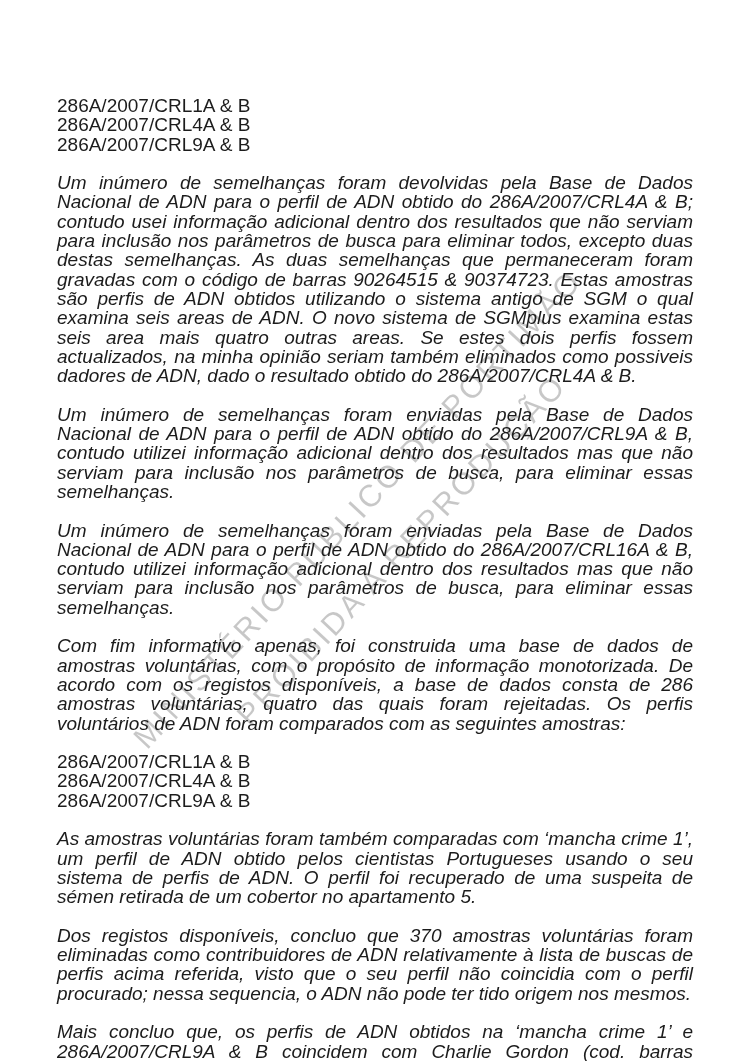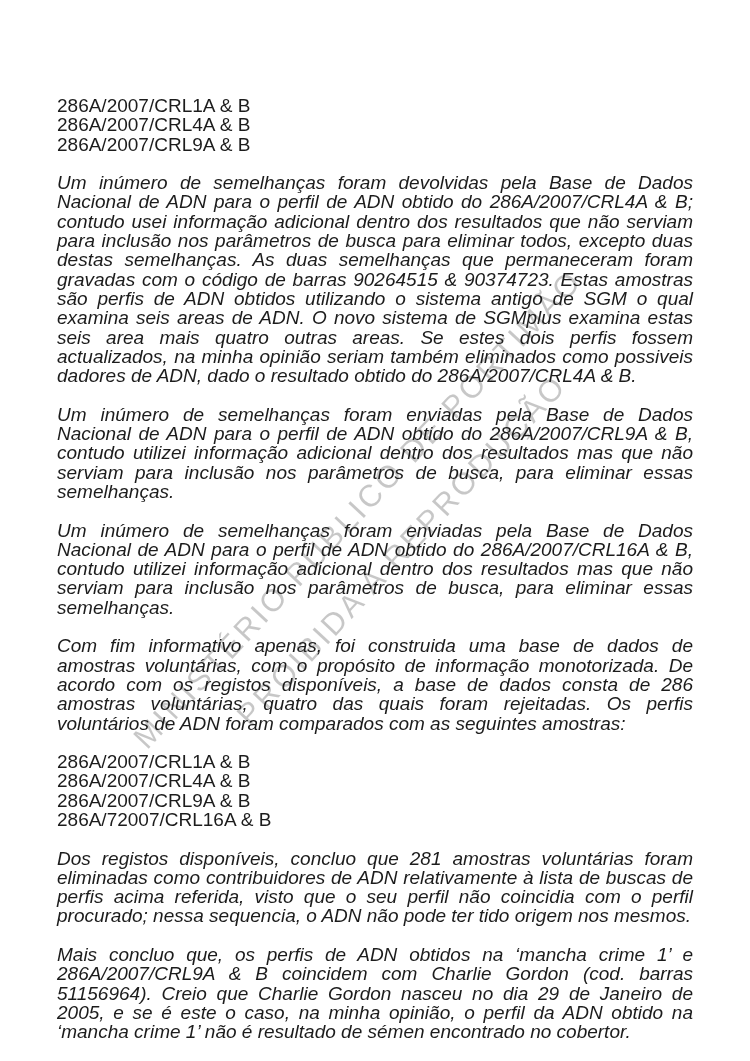--- a/index.html
+++ b/index.html
@@ -87,22 +87,22 @@
     <p class="block">Um inúmero de semelhanças foram enviadas pela Base de Dados Nacional de ADN para o perfil de ADN obtido do 286A/2007/CRL9A &amp; B, contudo utilizei informação adicional dentro dos resultados mas que não serviam para inclusão nos parâmetros de busca, para eliminar essas semelhanças.</p>
 
     <p class="block">Um inúmero de semelhanças foram enviadas pela Base de Dados Nacional de ADN para o perfil de ADN obtido do 286A/2007/CRL16A &amp; B, contudo utilizei informação adicional dentro dos resultados mas que não serviam para inclusão nos parâmetros de busca, para eliminar essas semelhanças.</p>
 
     <p class="block">Com fim informativo apenas, foi construida uma base de dados de amostras voluntárias, com o propósito de informação monotorizada. De acordo com os registos disponíveis, a base de dados consta de 286 amostras voluntárias, quatro das quais foram rejeitadas. Os perfis voluntários de  ADN foram comparados com as seguintes amostras:</p>
 
     <div class="block ref-list">
       <div>286A/2007/CRL1A &amp; B</div>
       <div>286A/2007/CRL4A &amp; B</div>
       <div>286A/2007/CRL9A &amp; B</div>
-      <div>286A/72007/CRL16A &amp; B</div>
     </div>
 
+    <p class="block">As amostras voluntárias foram também comparadas com ‘mancha crime 1’, um perfil de ADN obtido pelos cientistas Portugueses usando o seu sistema de perfis de ADN. O perfil foi recuperado de uma suspeita de sémen retirada de um cobertor no apartamento 5.</p>
 
-    <p class="block">Dos registos disponíveis, concluo que 281 amostras voluntárias foram eliminadas como contribuidores de ADN relativamente à lista de buscas de perfis acima referida, visto que o seu perfil não coincidia com o perfil procurado; nessa sequencia, o ADN não pode ter tido origem nos mesmos.</p>
+    <p class="block">Dos registos disponíveis, concluo que 370 amostras voluntárias foram eliminadas como contribuidores de ADN relativamente à lista de buscas de perfis acima referida, visto que o seu perfil não coincidia com o perfil procurado; nessa sequencia, o ADN não pode ter tido origem nos mesmos.</p>
 
     <p class="block">Mais concluo que, os perfis de ADN obtidos na ‘mancha crime 1’ e 286A/2007/CRL9A &amp; B coincidem com Charlie Gordon (cod. barras 51156964). Creio que Charlie Gordon nasceu no dia 29 de Janeiro de 2005, e se é este o caso, na minha opinião, o perfil da ADN obtido na ‘mancha crime 1’ não é resultado de sémen encontrado no cobertor.</p>
 
   </div>
 </div>
 
 </body></html>

